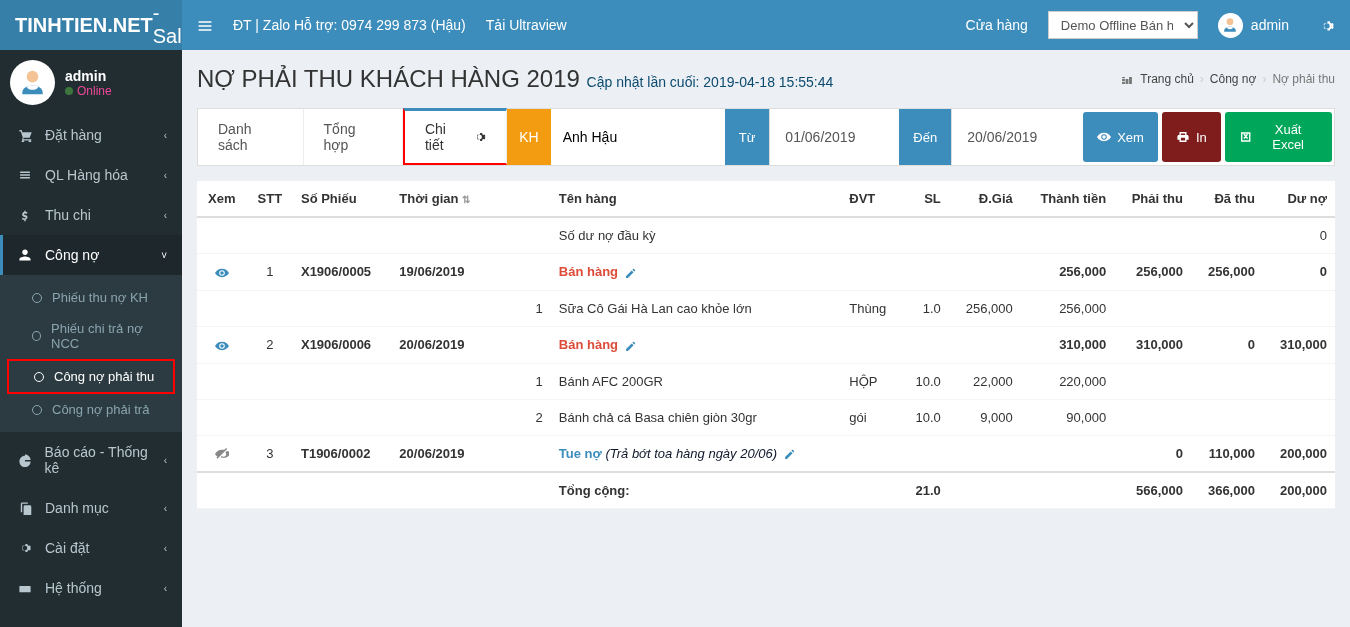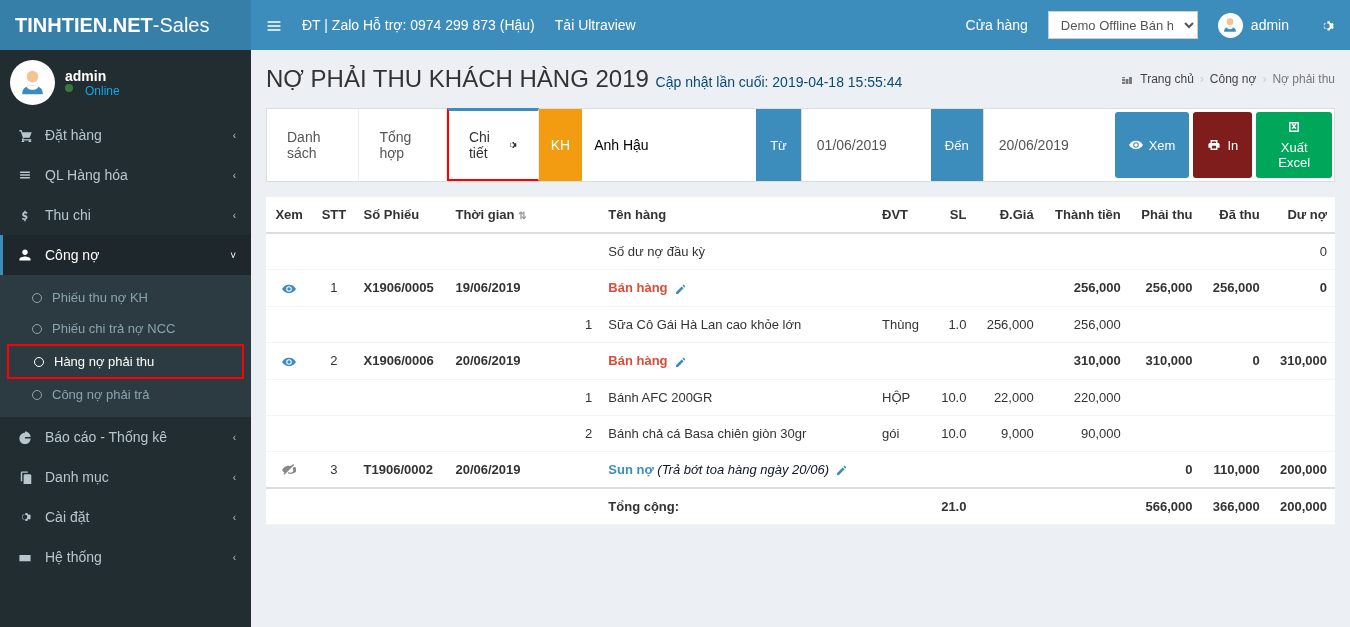--- a/index.html
+++ b/index.html
@@ -1,27 +1,27 @@
 <!DOCTYPE html>
 <html><head>
 <meta charset="utf-8">
 <style>
 * { margin: 0; padding: 0; box-sizing: border-box; font-family: 'Helvetica Neue', Arial, sans-serif; }
 body { background: #ecf0f5; font-size: 14px; color: #333; }
 .wrapper { display: flex; min-height: 627px; }
 
 
-.sidebar { width: 251px; background: #222d32; color: #b8c7ce; flex-shrink: 0; }
+.sidebar { width: 182px; background: #222d32; color: #b8c7ce; flex-shrink: 0; }
 .logo { background: #367fa9; color: #fff; font-size: 20px; font-weight: 400; padding: 12px 15px; height: 50px; display: flex; align-items: center; }
 .logo b { font-weight: 700; }
 .user-panel { padding: 10px; display: flex; align-items: center; gap: 10px; }
 .user-panel .avatar { width: 45px; height: 45px; border-radius: 50%; background: #fff; display: flex; align-items: center; justify-content: center; }
 .user-panel .avatar svg { width: 35px; height: 35px; }
 .user-panel .name { color: #fff; font-weight: 600; }
-.user-panel .status { font-size: 12px; color: #0ea5e9; display: flex; gap: 12px; }
+.user-panel .status { font-size: 12px; color: #ec4899; display: flex; align-items: center; gap: 4px; }
 .user-panel .status .dot { width: 8px; height: 8px; background: #3c763d; border-radius: 50%; display: inline-block; }
 
 .sidebar-menu { list-style: none; }
 .sidebar-menu > li > a { display: flex; align-items: center; padding: 12px 15px; color: #b8c7ce; text-decoration: none; cursor: pointer; position: relative; }
 .sidebar-menu > li.active > a { background: #1e282c; color: #fff; border-left: 3px solid #3c8dbc; padding-left: 12px; }
 .sidebar-menu .mi { width: 20px; margin-right: 10px; display: inline-flex; justify-content: center; }
 .sidebar-menu .chev { margin-left: auto; font-size: 10px; }
 .treeview-menu { list-style: none; background: #2c3b41; padding: 7px; }
 .treeview-menu li a { display: flex; align-items: center; padding: 8px 15px 8px 25px; color: #8aa4af; text-decoration: none; cursor: pointer; font-size: 13px; }
 .treeview-menu li.active a { color: #fff; }
@@ -51,21 +51,21 @@
 .filter-row { display: flex; align-items: stretch; background: #fff; border: 1px solid #ddd; }
 .tab-link { padding: 10px 20px; color: #555; cursor: pointer; border-right: 1px solid #eee; display: flex; align-items: center; gap: 6px; }
 .tab-link.active { border-top: 3px solid #3c8dbc; color: #333; font-weight: 500; margin-top: -1px; background: #fff; }
 .kh-label { background: #f39c12; color: #fff; padding: 10px 12px; font-weight: 500; display: flex; align-items: center; }
 .filter-input { border: none; padding: 0 10px; font-size: 14px; outline: none; width: 170px; }
 .date-label { background: #3c8dbc; color: #fff; padding: 10px 14px; display: flex; align-items: center; font-size: 13px; }
 .date-input { border: none; border-left: 1px solid #ddd; padding: 0 15px; font-size: 14px; outline: none; width: 130px; color: #555; }
 .btn { padding: 8px 14px; color: #fff; border: none; cursor: pointer; display: flex; align-items: center; gap: 6px; font-size: 13px; }
 .btn-primary { background: #3c8dbc; }
 .btn-info { background: #7f1d1d; }
-.btn-success { background: #00a65a; flex-direction: column; }
+.btn-success { background: #00a65a; }
 .filter-row .btn { margin: 3px 2px; border-radius: 3px; }
 
 .table-wrap { background: #fff; margin-top: 15px; }
 table { width: 100%; border-collapse: collapse; }
 th, td { padding: 10px 8px; border-bottom: 1px solid #f4f4f4; font-size: 13px; text-align: left; }
 th { font-weight: 700; color: #333; border-bottom: 2px solid #ddd; position: relative; }
 th.sortable .sort-icon { font-size: 10px; color: #999; }
 .num { text-align: right; }
 .ctr { text-align: center; }
 .link-red { color: #dd4b39; font-weight: 600; }
@@ -212,21 +212,21 @@
             </li>
             <li>
               <a>
                 <span class="circ"></span>
                 <span>Phiếu chi trả nợ NCC</span>
               </a>
             </li>
             <li class="active">
               <a class="red-box">
                 <span class="circ"></span>
-                <span>Hàng nợ phải thu</span>
+                <span>Công nợ phải thu</span>
               </a>
             </li>
             <li>
               <a>
                 <span class="circ"></span>
                 <span>Công nợ phải trả</span>
               </a>
             </li>
           </ul>
         </li>
@@ -475,21 +475,21 @@
                 <td></td>
               </tr>
               <tr>
                 <td class="ctr"><span class="eye-off"><svg class="icon" viewBox="0 0 20 20">
                       <use href="#i-eye-off"></use>
                     </svg></span></td>
                 <td class="ctr">3</td>
                 <td><b>T1906/0002</b></td>
                 <td><b>20/06/2019</b></td>
                 <td></td>
-                <td><span class="link-blue">Sun nợ</span> <span class="note-italic">(Trả bớt toa hàng ngày 20/06)</span><span class="pencil"><svg class="icon" viewBox="0 0 20 20">
+                <td><span class="link-blue">Tue nợ</span> <span class="note-italic">(Trả bớt toa hàng ngày 20/06)</span><span class="pencil"><svg class="icon" viewBox="0 0 20 20">
                       <use href="#i-pencil"></use>
                     </svg></span></td>
                 <td></td>
                 <td></td>
                 <td></td>
                 <td class="num"></td>
                 <td class="num"><b>0</b></td>
                 <td class="num"><b>110,000</b></td>
                 <td class="num"><b>200,000</b></td>
               </tr>

